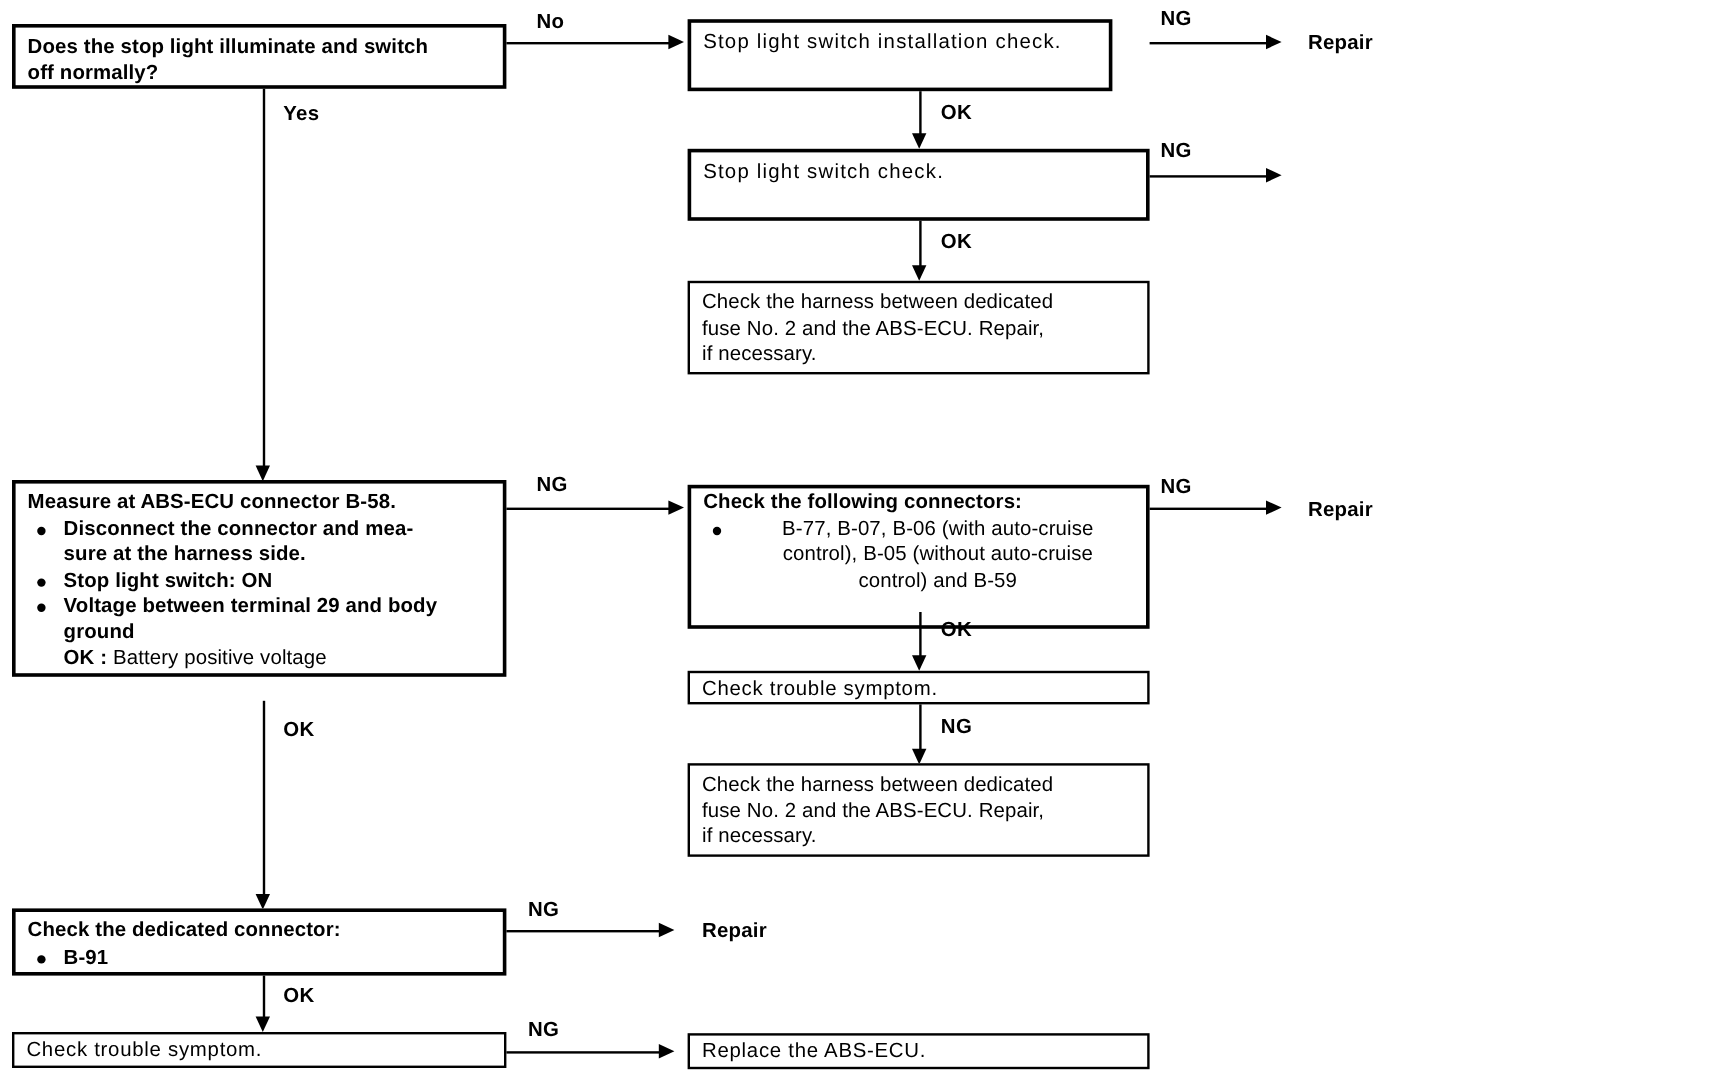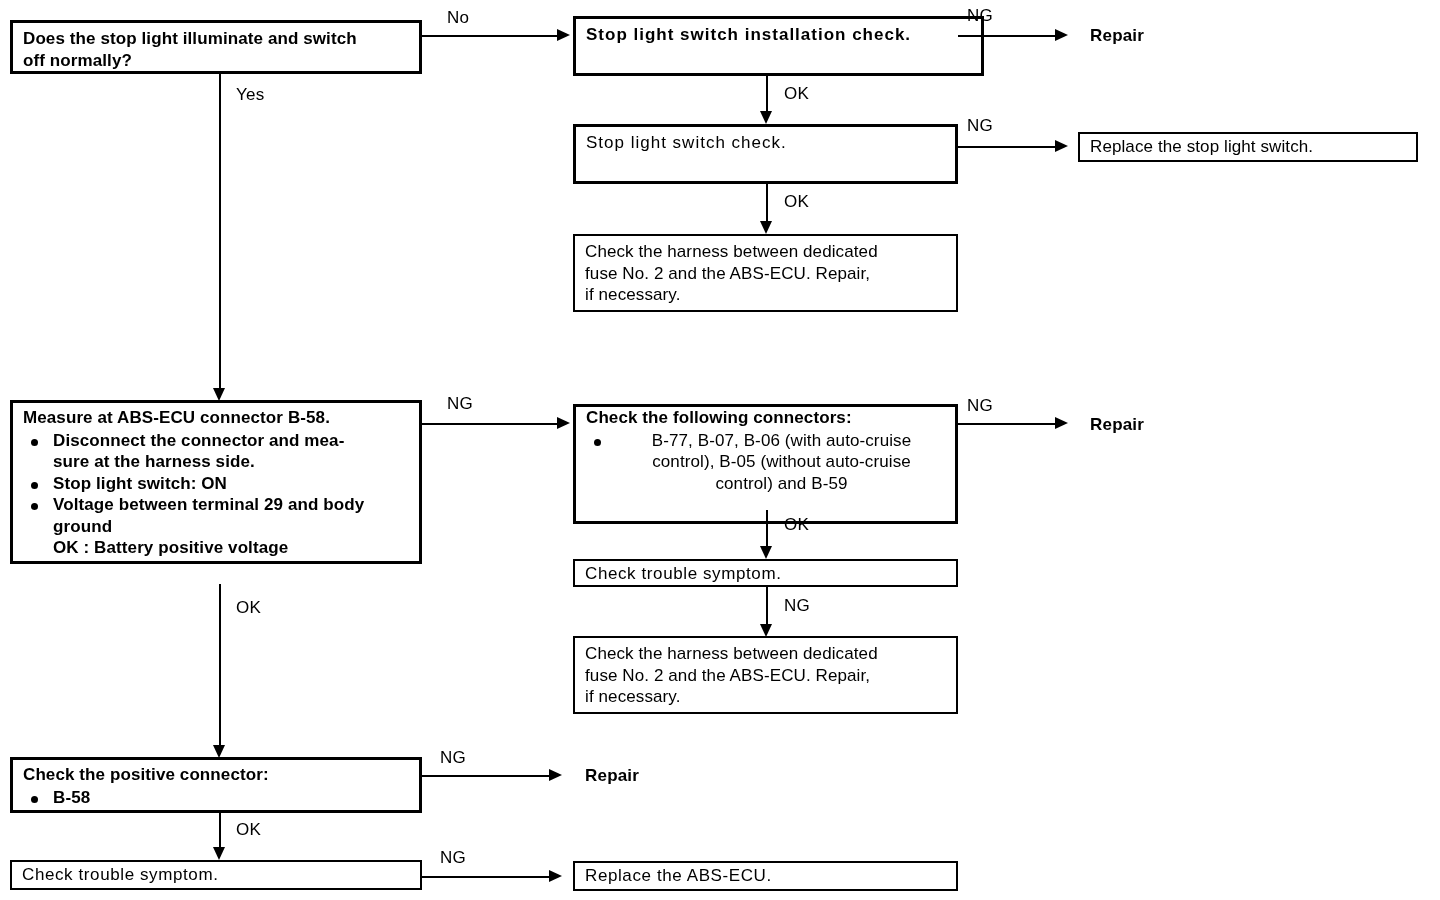--- a/index.html
+++ b/index.html
@@ -43,21 +43,21 @@
     content:"";
     position:absolute;
     left:8px;
     top:9px;
     width:7px;
     height:7px;
     background:#000;
     border-radius:50%;
   }
   .okline{font-weight:bold;padding-left:30px;}
-  .okline .rest{font-weight:bold;}
+  .okline .rest{font-weight:normal;}
   
   .term{
     position:absolute;
     font-size:17px;
     font-weight:bold;
     letter-spacing:.2px;
   }
   
   .hline{position:absolute;height:0;border-top:2px solid #000;}
   .vline{position:absolute;width:0;border-left:2px solid #000;}
@@ -73,21 +73,21 @@
     position:absolute;
     width:0;height:0;
     border-left:6px solid transparent;
     border-right:6px solid transparent;
     border-top:13px solid #000;
   }
   
   .elabel{
     position:absolute;
     font-size:17px;
-    font-weight:normal;
+    font-weight:bold;
     letter-spacing:.3px;
     white-space:nowrap;
     text-align:right;
   }
 </style>
 </head>
 <body>
 
 <div id="canvas">
 
@@ -97,44 +97,41 @@
   </div>
 
   <div class="hline" style="left:422px;top:35px;width:138px;"></div>
   <div class="arr-r" style="left:557px;top:29px;"></div>
   <div class="elabel" style="left:447px;top:8px;">No</div>
 
   <div class="vline" style="left:219px;top:74px;height:320px;"></div>
   <div class="arr-d" style="left:213px;top:388px;"></div>
   <div class="elabel" style="left:236px;top:85px;">Yes</div>
 
-  <div class="box thick" style="left:573px;top:16px;width:411px;height:60px;font-weight:bold;">
+  <div class="box thick" style="left:573px;top:16px;width:354px;height:60px;font-weight:normal;">
     <div style="letter-spacing:1px;">Stop light switch installation check.</div>
   </div>
 
   <div class="hline" style="left:958px;top:35px;width:100px;"></div>
   <div class="arr-r" style="left:1055px;top:29px;"></div>
   <div class="elabel" style="left:967px;top:6px;">NG</div>
   <div class="term" style="left:1090px;top:26px;">Repair</div>
 
   <div class="vline" style="left:766px;top:76px;height:40px;"></div>
   <div class="arr-d" style="left:760px;top:111px;"></div>
   <div class="elabel" style="left:784px;top:84px;">OK</div>
 
   <div class="box thick" style="left:573px;top:124px;width:385px;height:60px;font-weight:normal;">
     <div style="letter-spacing:1px;">Stop light switch check.</div>
   </div>
 
   <div class="hline" style="left:958px;top:146px;width:100px;"></div>
   <div class="arr-r" style="left:1055px;top:140px;"></div>
   <div class="elabel" style="left:967px;top:116px;">NG</div>
 
-  <div class="box thin" style="left:1078px;top:132px;width:340px;height:30px;padding-top:2px;">
-    <div>Replace the stop light switch.</div>
-  </div>
 
   <div class="vline" style="left:766px;top:184px;height:42px;"></div>
   <div class="arr-d" style="left:760px;top:221px;"></div>
   <div class="elabel" style="left:784px;top:192px;">OK</div>
 
   <div class="box thin" style="left:573px;top:234px;width:385px;height:78px;">
     <div>Check the harness between dedicated</div>
     <div>fuse No. 2 and the ABS-ECU. Repair,</div>
     <div>if necessary.</div>
   </div>
@@ -193,23 +190,23 @@
   <div class="arr-d" style="left:760px;top:624px;"></div>
   <div class="elabel" style="left:784px;top:596px;">NG</div>
 
   <div class="box thin" style="left:573px;top:636px;width:385px;height:78px;">
     <div>Check the harness between dedicated</div>
     <div>fuse No. 2 and the ABS-ECU. Repair,</div>
     <div>if necessary.</div>
   </div>
 
   <div class="box thick" style="left:10px;top:757px;width:412px;height:56px;font-weight:bold;padding-top:4px;">
-    <div>Check the positive connector:</div>
+    <div>Check the dedicated connector:</div>
     <ul class="blist">
-      <li>B-58</li>
+      <li>B-91</li>
     </ul>
   </div>
 
   <div class="hline" style="left:422px;top:775px;width:130px;"></div>
   <div class="arr-r" style="left:549px;top:769px;"></div>
   <div class="elabel" style="left:440px;top:748px;">NG</div>
   <div class="term" style="left:585px;top:766px;">Repair</div>
 
   <div class="vline" style="left:219px;top:813px;height:36px;"></div>
   <div class="arr-d" style="left:213px;top:847px;"></div>

